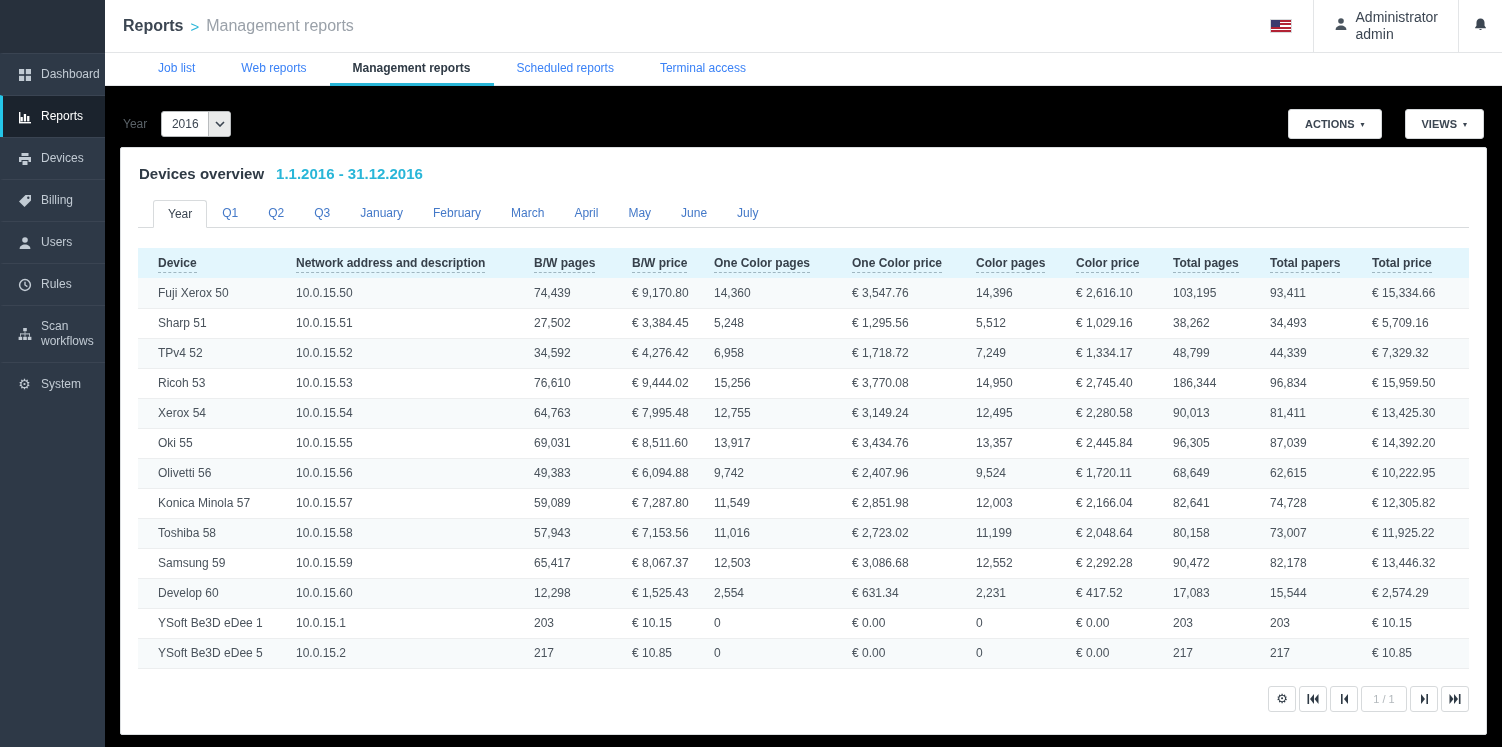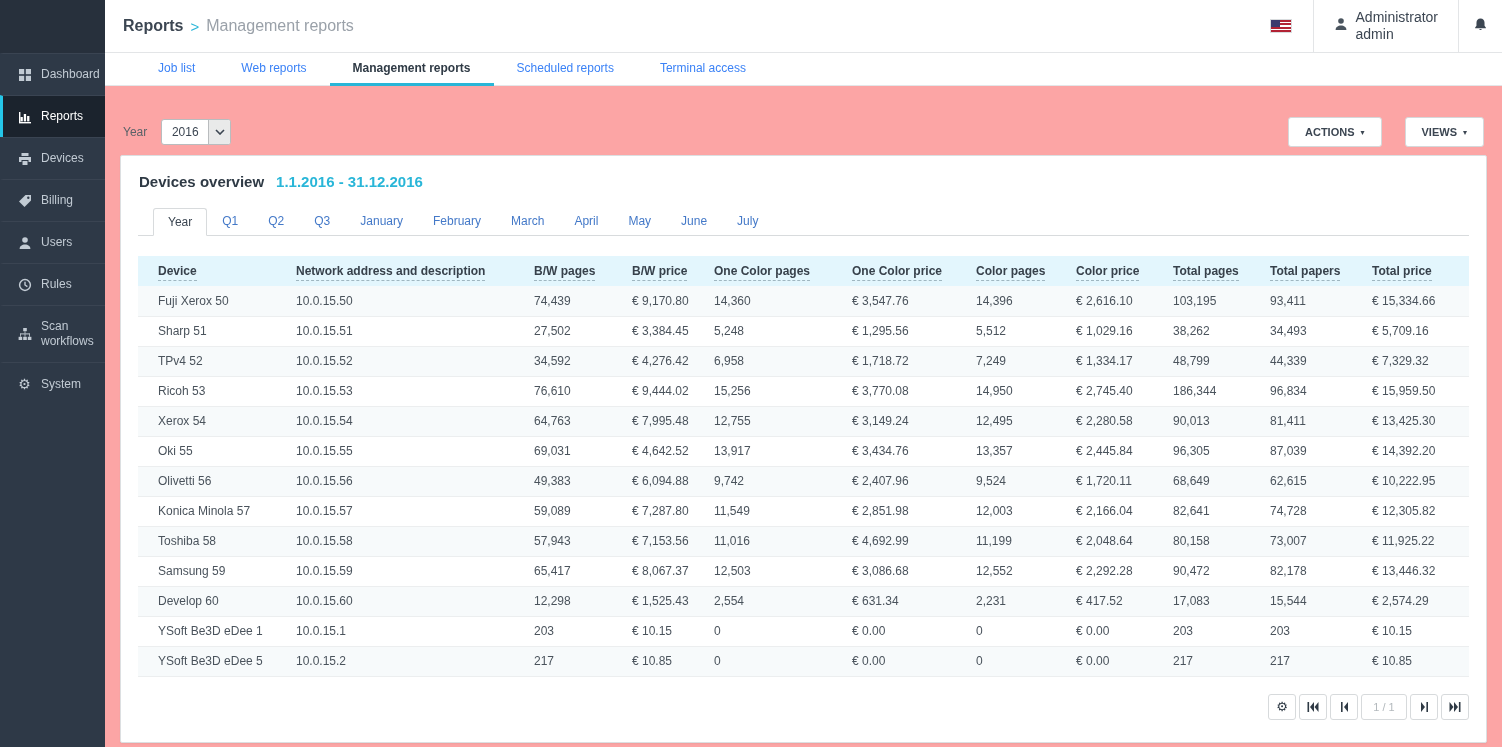--- a/index.html
+++ b/index.html
@@ -35,21 +35,21 @@
   .tb-divider { width:1px; background:#e3e5e7; }
   .user-block { display:flex; align-items:center; gap:8px; padding:0 20px; cursor:pointer; }
   .user-names { font-size:14px; line-height:1.25; color:#3c4652; }
   .bell-wrap { display:flex; align-items:center; padding:0 14px; cursor:pointer; }
 
   .tabbar { height:33px; background:#fff; border-bottom:1px solid #e4e6e8; display:flex; align-items:stretch; padding-left:30px; }
   .tab { display:flex; align-items:center; padding:0 23px; font-size:12px; color:#3b82f6; cursor:pointer;
          border-bottom:3px solid transparent; margin-bottom:-1px; }
   .tab.active { color:#2f3a45; font-weight:bold; border-bottom:3px solid #29b6d8; }
 
-  .content { flex:1; background:#fca5a5; padding:16px 15px; overflow:hidden; }
+  .content { flex:1; background:#000000; padding:8px 15px; overflow:hidden; }
 
   .filter-row { display:flex; align-items:center; padding:12px 3px 0 3px; height:48px; }
   .filter-label { font-size:12px; color:#5a6268; margin-right:14px; }
   .year-select { display:flex; align-items:stretch; height:26px; border:1px solid #b9bcbe; border-radius:3px;
                  overflow:hidden; background:#fff; cursor:pointer; }
   .year-value { width:46px; display:flex; align-items:center; justify-content:center; font-size:12px; color:#3c4652; }
   .year-arrow { width:22px; background:#e9eaea; border-left:1px solid #b9bcbe; display:flex; align-items:center; justify-content:center; }
   .filter-spacer { flex:1; }
   .tool-btn { background:#fff; border:1px solid #d5d8da; border-radius:3px; height:30px; padding:0 16px;
               font-size:11px; font-weight:bold; color:#3c4652; display:flex; align-items:center; gap:6px;
@@ -361,21 +361,21 @@
               <td>12,495</td>
               <td>€ 2,280.58</td>
               <td>90,013</td>
               <td>81,411</td>
               <td>€ 13,425.30</td>
             </tr>
             <tr>
               <td>Oki 55</td>
               <td>10.0.15.55</td>
               <td>69,031</td>
-              <td>€ 4,642.52</td>
+              <td>€ 8,511.60</td>
               <td>13,917</td>
               <td>€ 3,434.76</td>
               <td>13,357</td>
               <td>€ 2,445.84</td>
               <td>96,305</td>
               <td>87,039</td>
               <td>€ 14,392.20</td>
             </tr>
             <tr class="odd">
               <td>Olivetti 56</td>
@@ -402,21 +402,21 @@
               <td>82,641</td>
               <td>74,728</td>
               <td>€ 12,305.82</td>
             </tr>
             <tr class="odd">
               <td>Toshiba 58</td>
               <td>10.0.15.58</td>
               <td>57,943</td>
               <td>€ 7,153.56</td>
               <td>11,016</td>
-              <td>€ 4,692.99</td>
+              <td>€ 2,723.02</td>
               <td>11,199</td>
               <td>€ 2,048.64</td>
               <td>80,158</td>
               <td>73,007</td>
               <td>€ 11,925.22</td>
             </tr>
             <tr>
               <td>Samsung 59</td>
               <td>10.0.15.59</td>
               <td>65,417</td>

